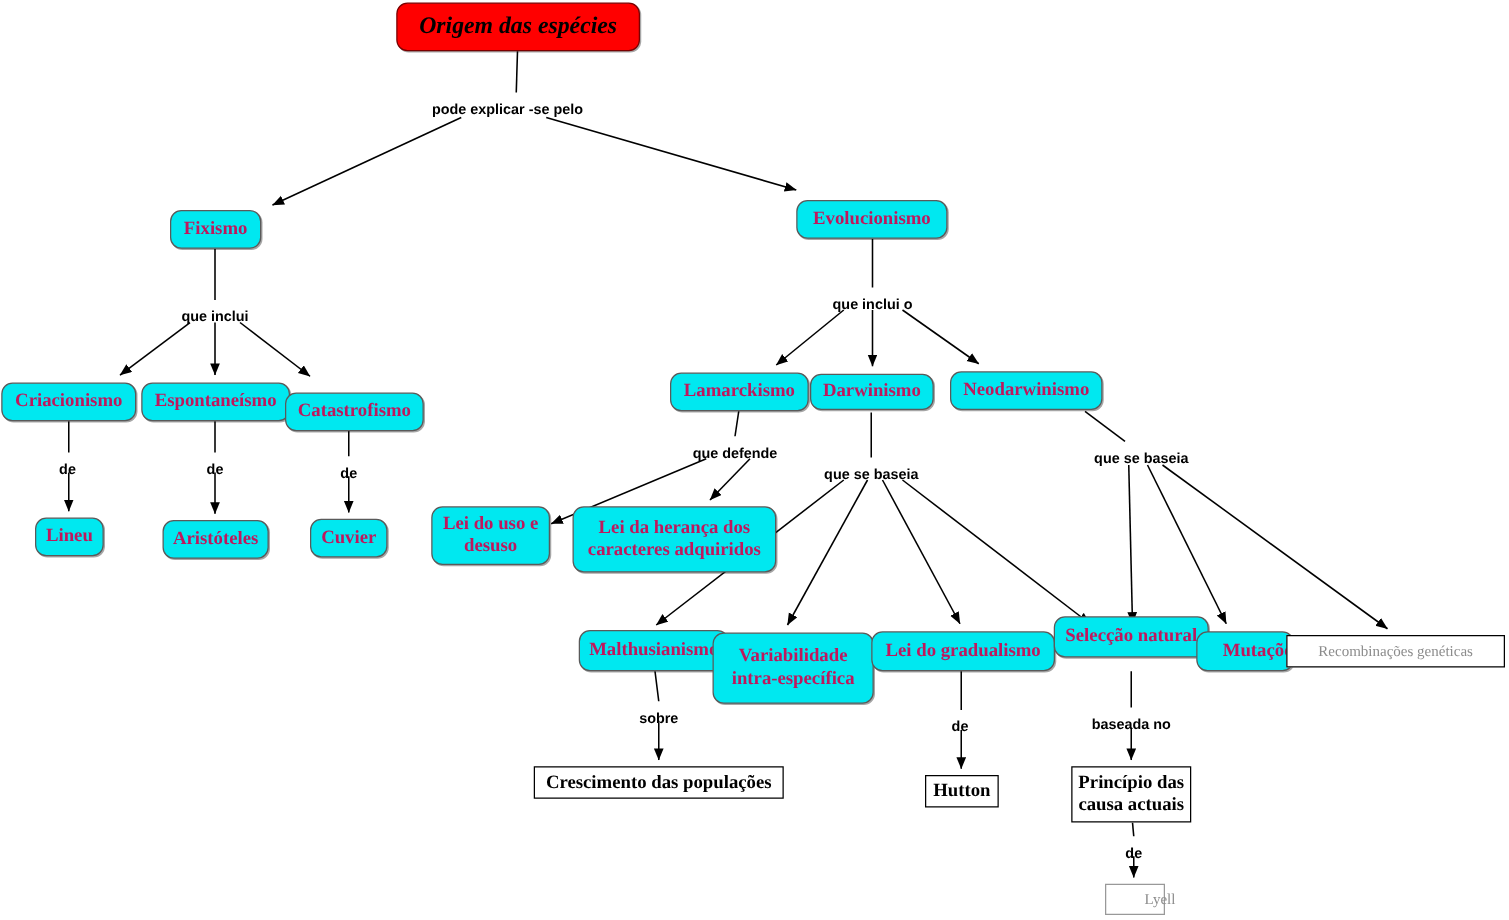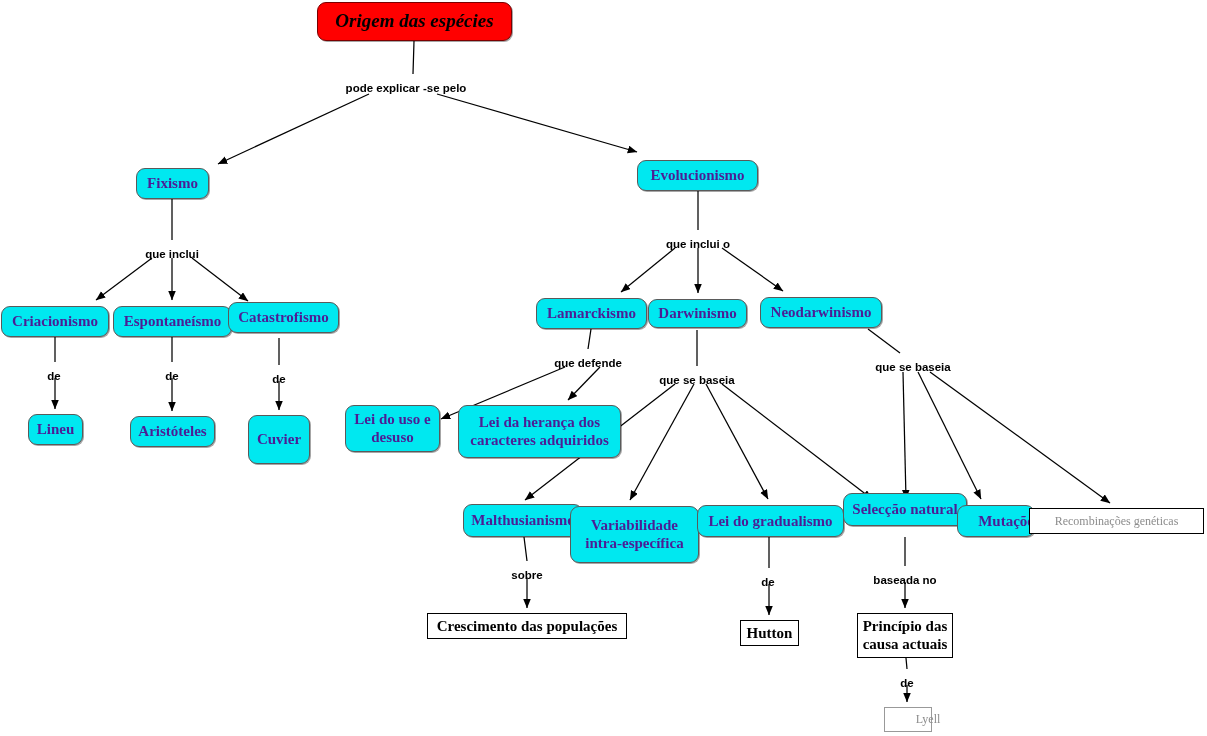--- a/index.html
+++ b/index.html
@@ -31,21 +31,21 @@
     justify-content: center;
     text-align: center;
     line-height: 1.08;
     white-space: nowrap;
   }
   
   .node.cyan {
     background: #00E8F0;
     border: 1px solid #5a5a5a;
     border-radius: 9px;
-    color: #4c1d95;
+    color: #be185d;
     font-weight: bold;
     font-size: 15px;
     box-shadow: 1px 1px 0 rgba(0,0,0,0.35);
   }
   
   .node.red {
     background: #FF0000;
     border: 1px solid #7a0000;
     border-radius: 9px;
     color: #000000;
@@ -152,30 +152,30 @@
       </div>
       <div class="node cyan" style="left: 637px; top: 160px; width: 121px; height: 31px;">
         <span class="lbl">Evolucionismo</span>
       </div>
       <div class="node cyan" style="left: 1px; top: 306px; width: 108px; height: 31px;">
         <span class="lbl">Criacionismo</span>
       </div>
       <div class="node cyan" style="left: 113px; top: 306px; width: 119px; height: 31px;">
         <span class="lbl">Espontaneísmo</span>
       </div>
-      <div class="node cyan" style="left: 228px; top: 302px; width: 111px; height: 31px;">
+      <div class="node cyan" style="left: 228px; top: 314px; width: 111px; height: 31px;">
         <span class="lbl">Catastrofismo</span>
       </div>
       <div class="node cyan" style="left: 28px; top: 414px; width: 55px; height: 31px;">
         <span class="lbl">Lineu</span>
       </div>
       <div class="node cyan" style="left: 130px; top: 416px; width: 85px; height: 31px;">
         <span class="lbl">Aristóteles</span>
       </div>
-      <div class="node cyan" style="left: 248px; top: 415px; width: 62px; height: 49px;">
+      <div class="node cyan" style="left: 248px; top: 415px; width: 62px; height: 31px;">
         <span class="lbl">Cuvier</span>
       </div>
       <div class="node cyan" style="left: 536px; top: 298px; width: 111px; height: 31px;">
         <span class="lbl">Lamarckismo</span>
       </div>
       <div class="node cyan" style="left: 648px; top: 299px; width: 99px; height: 29px;">
         <span class="lbl">Darwinismo</span>
       </div>
       <div class="node cyan" style="left: 760px; top: 297px; width: 122px; height: 31px;">
         <span class="lbl">Neodarwinismo</span>

